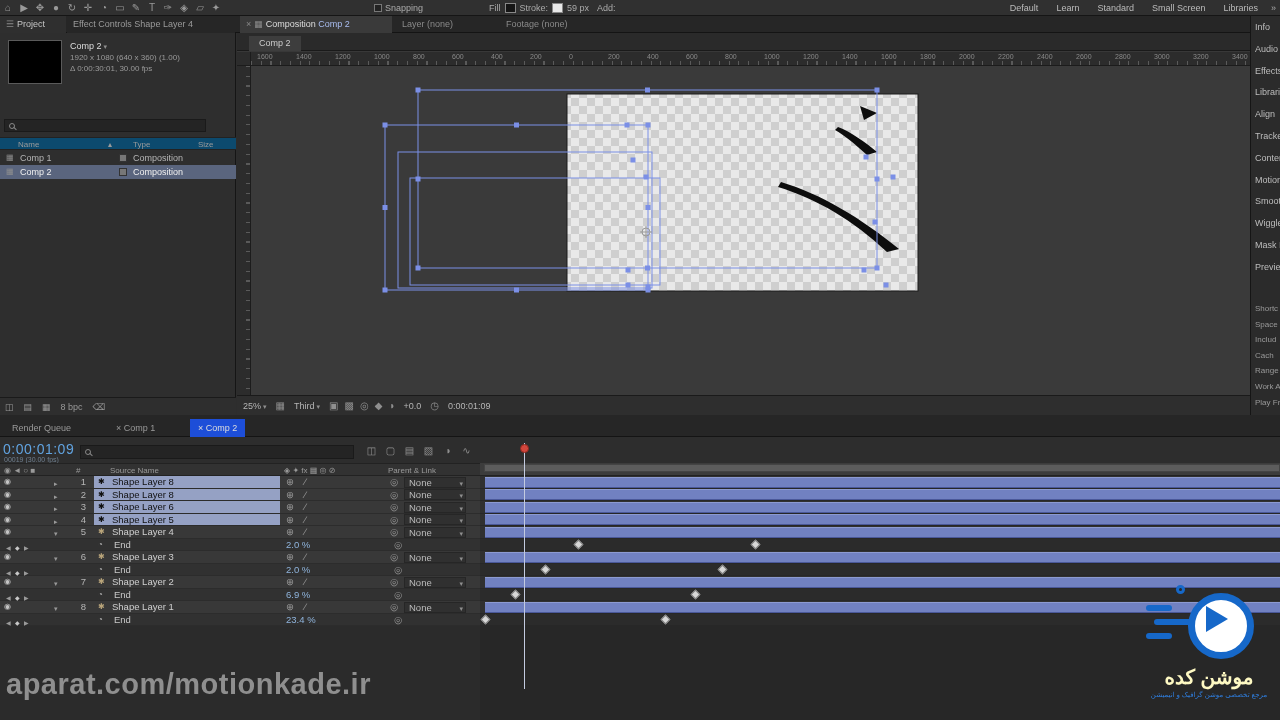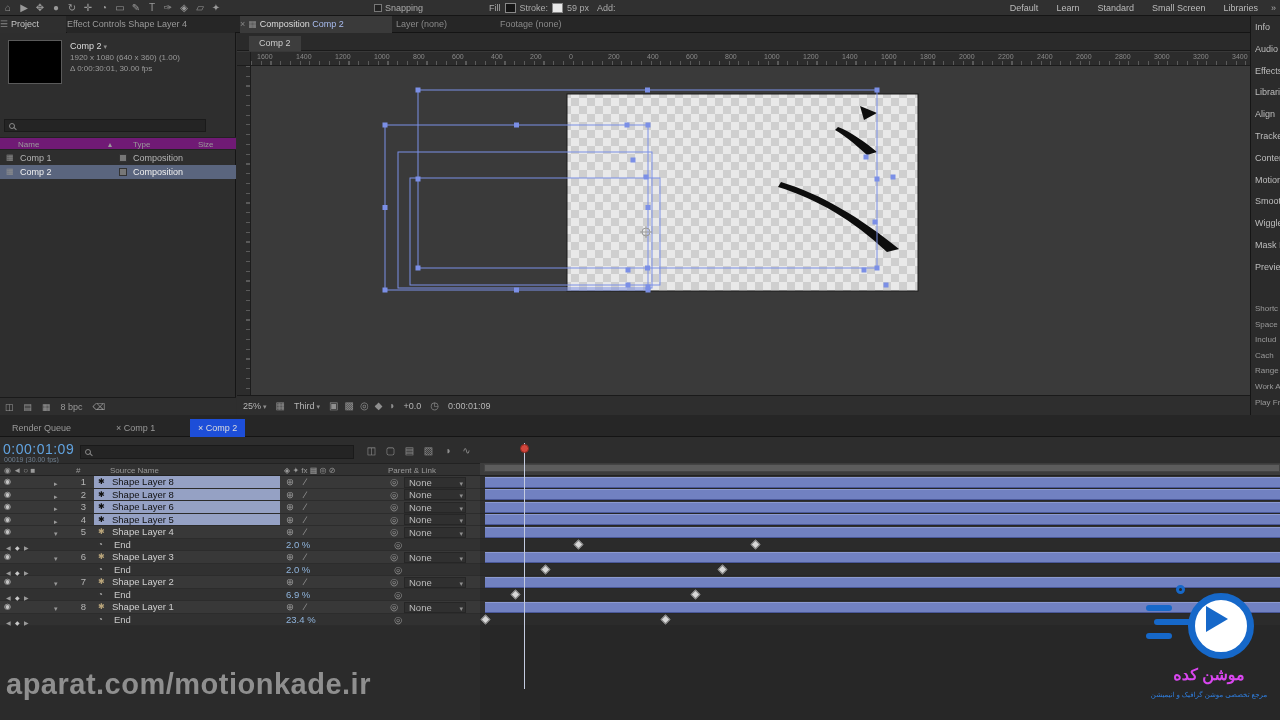--- a/index.html
+++ b/index.html
@@ -13,41 +13,41 @@
   .tools { display:flex; }
   .tool { width:16px; text-align:center; font-size:10px; color:#999; line-height:15px; }
   .tb-item { margin:0 4px; white-space:nowrap; }
   .cb { display:inline-block; width:8px; height:8px; border:1px solid #777; background:#222; margin-right:3px; vertical-align:middle; }
   .swatch { display:inline-block; width:11px; height:10px; border:1px solid #888; vertical-align:middle; }
   .ws { display:flex; margin-left:auto; }
   .wsbtn { margin:0 9px; color:#bbb; white-space:nowrap; }
 
   
   #tabrow { position:absolute; left:0; top:16px; width:1280px; height:17px; background:#262626; border-bottom:1px solid #141414; font-size:9px; }
-  .ptab { position:absolute; top:0; height:17px; line-height:17px; padding:0 0; white-space:nowrap; overflow:hidden; }
+  .ptab { position:absolute; top:0; height:17px; line-height:17px; padding:0 6px; white-space:nowrap; overflow:hidden; }
   .ptab .x { color:#888; margin-right:3px; }
   .ptab .mini { color:#8a8a8a; margin-right:3px; }
   #tab-project { left:0; width:66px; background:#2f2f2f; color:#c4c4c4; }
   #tab-effects { left:67px; width:168px; background:#262626; color:#9a9a9a; }
   #tab-comp { left:240px; width:152px; background:#3a3a3a; color:#ddd; }
   #tab-comp b { color:#a9bdf0; font-weight:normal; }
   #tab-layer { left:396px; width:100px; color:#8a8a8a; }
   #tab-footage { left:500px; width:110px; color:#8a8a8a; }
 
   
   #project-panel { position:absolute; left:0; top:33px; width:236px; height:382px; background:#2e2e2e; border-right:1px solid #151515; }
   .thumb { position:absolute; left:8px; top:7px; width:54px; height:44px; background:#000; border:1px solid #5a5a5a; }
   .comp-meta { position:absolute; left:70px; top:8px; font-size:9px; }
   .comp-meta .nm { color:#ddd; }
   .comp-meta .ln { color:#9a9a9a; font-size:8px; margin-top:2px; }
   .searchbox { position:absolute; left:4px; top:86px; width:202px; height:13px; background:#242424; border:1px solid #1a1a1a; display:flex; align-items:center; }
   .mag { width:6px; height:6px; border:1px solid #888; border-radius:50%; position:relative; margin:0 4px; }
   .mag::after { content:''; position:absolute; width:4px; height:1px; background:#888; transform:rotate(45deg); right:-3px; bottom:-1px; }
   .searchbox input { flex:1; background:transparent; border:none; outline:none; color:#ccc; font-size:9px; height:11px; }
-  .pj-header { position:absolute; left:0; top:104px; width:236px; height:13px; background:#701a75; border-top:1px solid #222; border-bottom:1px solid #222; font-size:8px; color:#9a9a9a; }
+  .pj-header { position:absolute; left:0; top:104px; width:236px; height:13px; background:#0c4a6e; border-top:1px solid #222; border-bottom:1px solid #222; font-size:8px; color:#9a9a9a; }
   .pj-header span { position:absolute; top:2px; }
   .pj-rows { position:absolute; left:0; top:118px; width:236px; }
   .pj-row { position:relative; height:14px; font-size:9px; line-height:14px; color:#b5b5b5; }
   .pj-row.sel { background:#5a657e; color:#f0f0f0; }
   .pj-icon { position:absolute; left:6px; color:#8f8f8f; font-size:8px; }
   .pj-name { position:absolute; left:20px; }
   .pj-swatch { position:absolute; left:119px; top:3px; width:8px; height:8px; background:#777; border:1px solid #333; }
   .pj-type { position:absolute; left:133px; }
   .pj-footer { position:absolute; left:0; bottom:0; width:236px; height:18px; background:#2e2e2e; border-top:1px solid #1a1a1a; display:flex; align-items:center; font-size:9px; color:#999; }
   .pj-footer span { margin:0 5px; }
@@ -130,21 +130,21 @@
   
   #watermark { position:absolute; left:6px; top:668px; font-size:29px; font-weight:bold; color:#8f8f8f; letter-spacing:0.5px; z-index:60; }
   #logo { position:absolute; left:1138px; top:583px; width:142px; height:130px; z-index:55; }
   .logo-circle { position:absolute; left:50px; top:10px; width:66px; height:66px; border-radius:50%;
                  border:7px solid #1668c9; background:#fff; }
   .logo-play { position:absolute; left:68px; top:23px; width:0; height:0; border-left:22px solid #1668c9;
                border-top:13px solid transparent; border-bottom:13px solid transparent; }
   .logo-dash { position:absolute; height:6px; border-radius:3px; background:#1668c9; }
   .logo-ring { position:absolute; left:38px; top:2px; width:9px; height:9px; border:3px solid #1668c9; border-radius:50%; }
   .logo-title { position:absolute; left:0; top:82px; width:142px; text-align:center; direction:rtl;
-                color:#d946ef; font-size:16px; font-weight:bold; }
+                color:#fef9c3; font-size:20px; font-weight:bold; }
   .logo-sub { position:absolute; left:0; top:108px; width:142px; text-align:center; direction:rtl;
               color:#2f7fe0; font-size:7px; }
 </style>
 </head>
 <body>
 
 <div id="stage">
 
   <div id="toolbar">
     <div class="tools">

